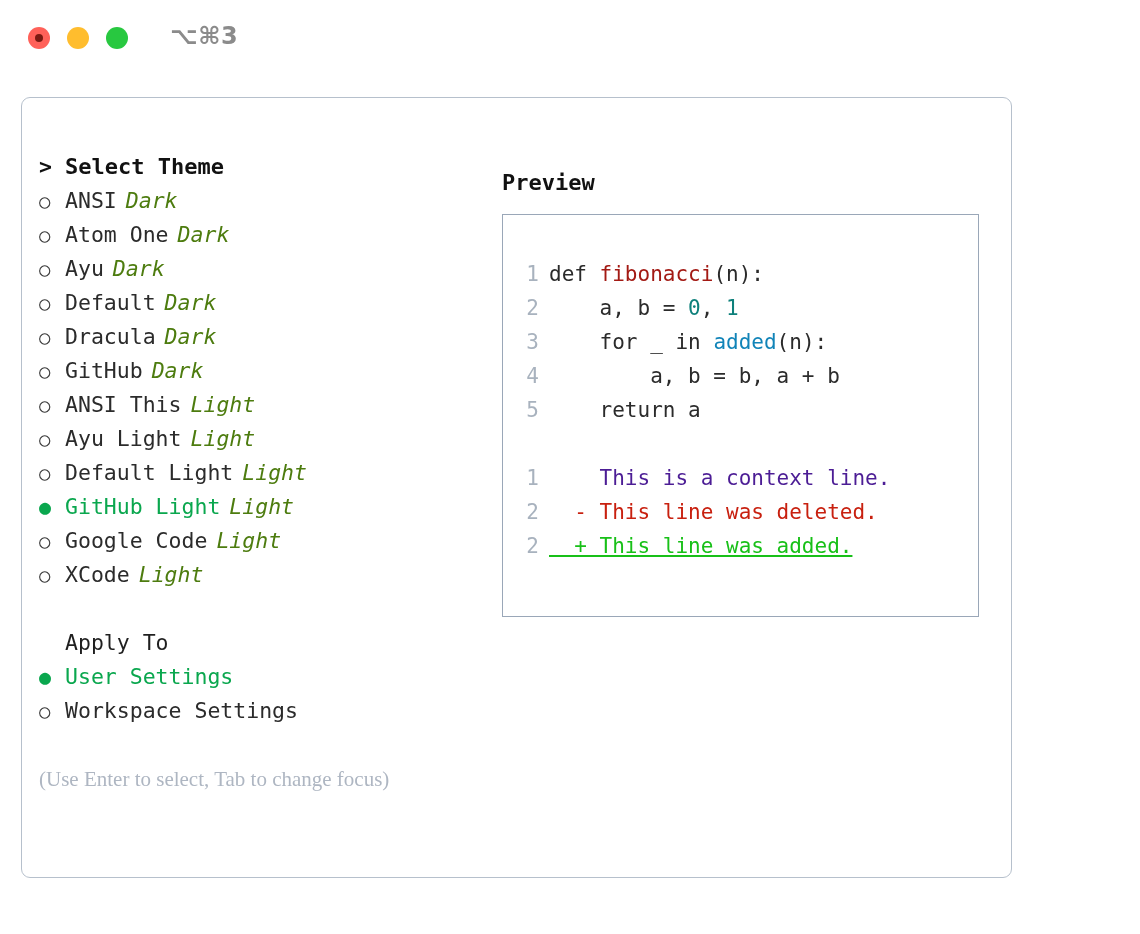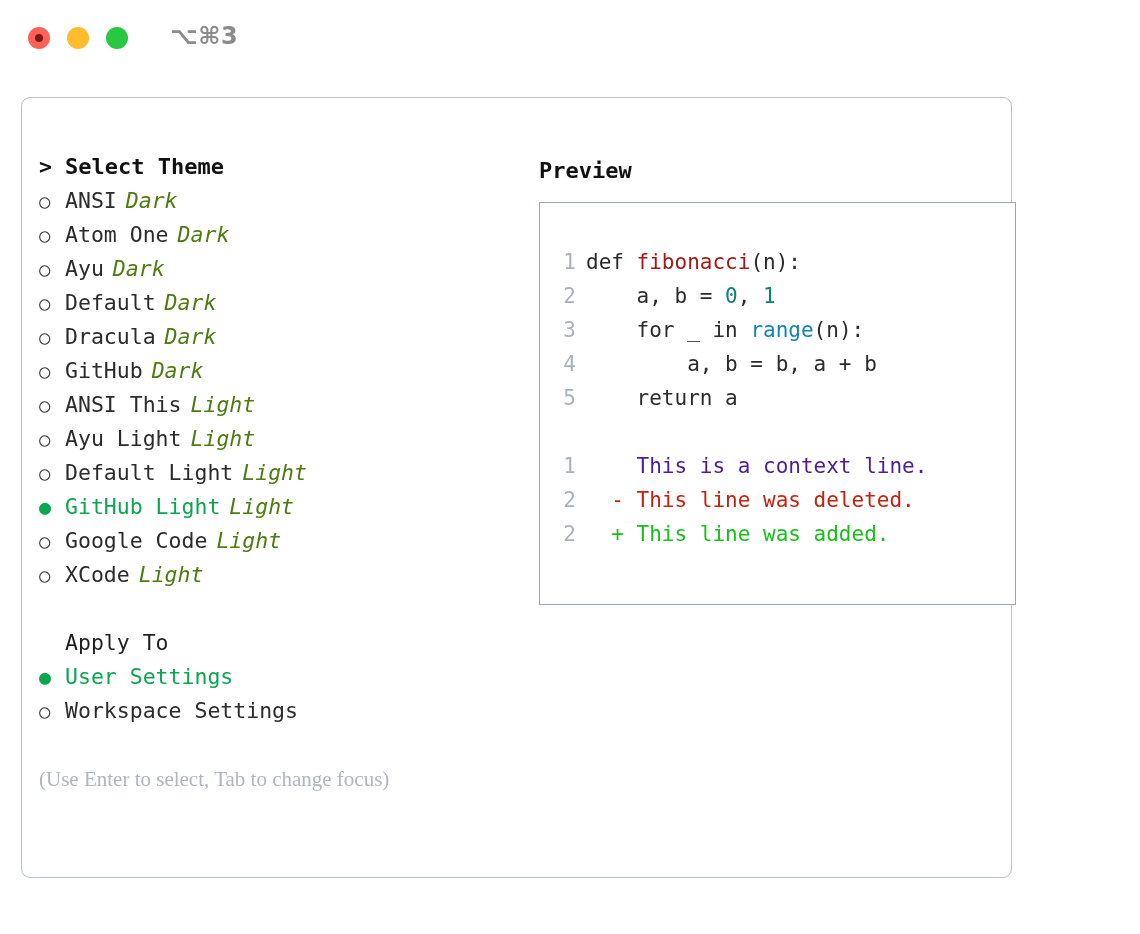--- a/index.html
+++ b/index.html
@@ -129,23 +129,22 @@
     font-size: 21px;
     line-height: 34px;
     color: #aeb6c2;
     width: 410px;
     font-family: Liberation Serif, serif;
   }
 
   
   .right-col {
     position: absolute;
-    left: 480px; top: 56px;
+    left: 480px; top: 68px;
     width: 490px;
-    margin-left: 37px;
   }
   .preview-title {
     font-size: 22px;
     font-weight: bold;
     color: #111111;
     line-height: 34px;
     margin-bottom: 14px;
   }
   .code-box {
     width: 477px;
@@ -169,21 +168,21 @@
     padding-right: 10px;
     box-sizing: border-box;
   }
   .code-text { color: #2b2b2b; }
   .tok-fn   { color: #a31a14; }
   .tok-num  { color: #0e807b; }
   .tok-call { color: #1184b8; }
   .blank-line { height: 34px; }
   .diff-ctx { color: #4c1d95; }
   .diff-del { color: #c8200f; text-align: right; }
-  .diff-add { color: #18c018; }
+  .diff-add { color: #18c018; text-decoration: underline; }
 </style>
 </head>
 <body>
 
 <div class="window">
 
   <div class="titlebar">
     <div class="lights">
       <div class="light red"></div>
       <div class="light yellow"></div>
@@ -231,21 +230,21 @@
       <div class="hint">(Use Enter to select, Tab to change focus)</div>
     </div>
 
     <div class="right-col">
       <div class="preview-title">Preview</div>
 
       <div class="code-box">
         <div id="code-lines">
             <div class="code-line"><span class="gutter">1</span><span><span class="code-text">def </span><span class="tok-fn">fibonacci</span><span class="code-text">(n):</span></span></div>
             <div class="code-line"><span class="gutter">2</span><span><span class="code-text">    a, b = </span><span class="tok-num">0</span><span class="code-text">, </span><span class="tok-num">1</span></span></div>
-            <div class="code-line"><span class="gutter">3</span><span><span class="code-text">    for _ in </span><span class="tok-call">range</span><span class="code-text">(n):</span></span></div>
+            <div class="code-line"><span class="gutter">3</span><span><span class="code-text">    for _ in </span><span class="tok-call">added</span><span class="code-text">(n):</span></span></div>
             <div class="code-line"><span class="gutter">4</span><span><span class="code-text">        a, b = b, a + b</span></span></div>
             <div class="code-line"><span class="gutter">5</span><span><span class="code-text">    return a</span></span></div>
           </div>
         <div class="blank-line"></div>
         <div id="diff-lines">
             <div class="code-line"><span class="gutter">1</span><span class="diff-ctx">    This is a context line.</span></div>
             <div class="code-line"><span class="gutter">2</span><span class="diff-del">  - This line was deleted.</span></div>
             <div class="code-line"><span class="gutter">2</span><span class="diff-add">  + This line was added.</span></div>
           </div>
       </div>

